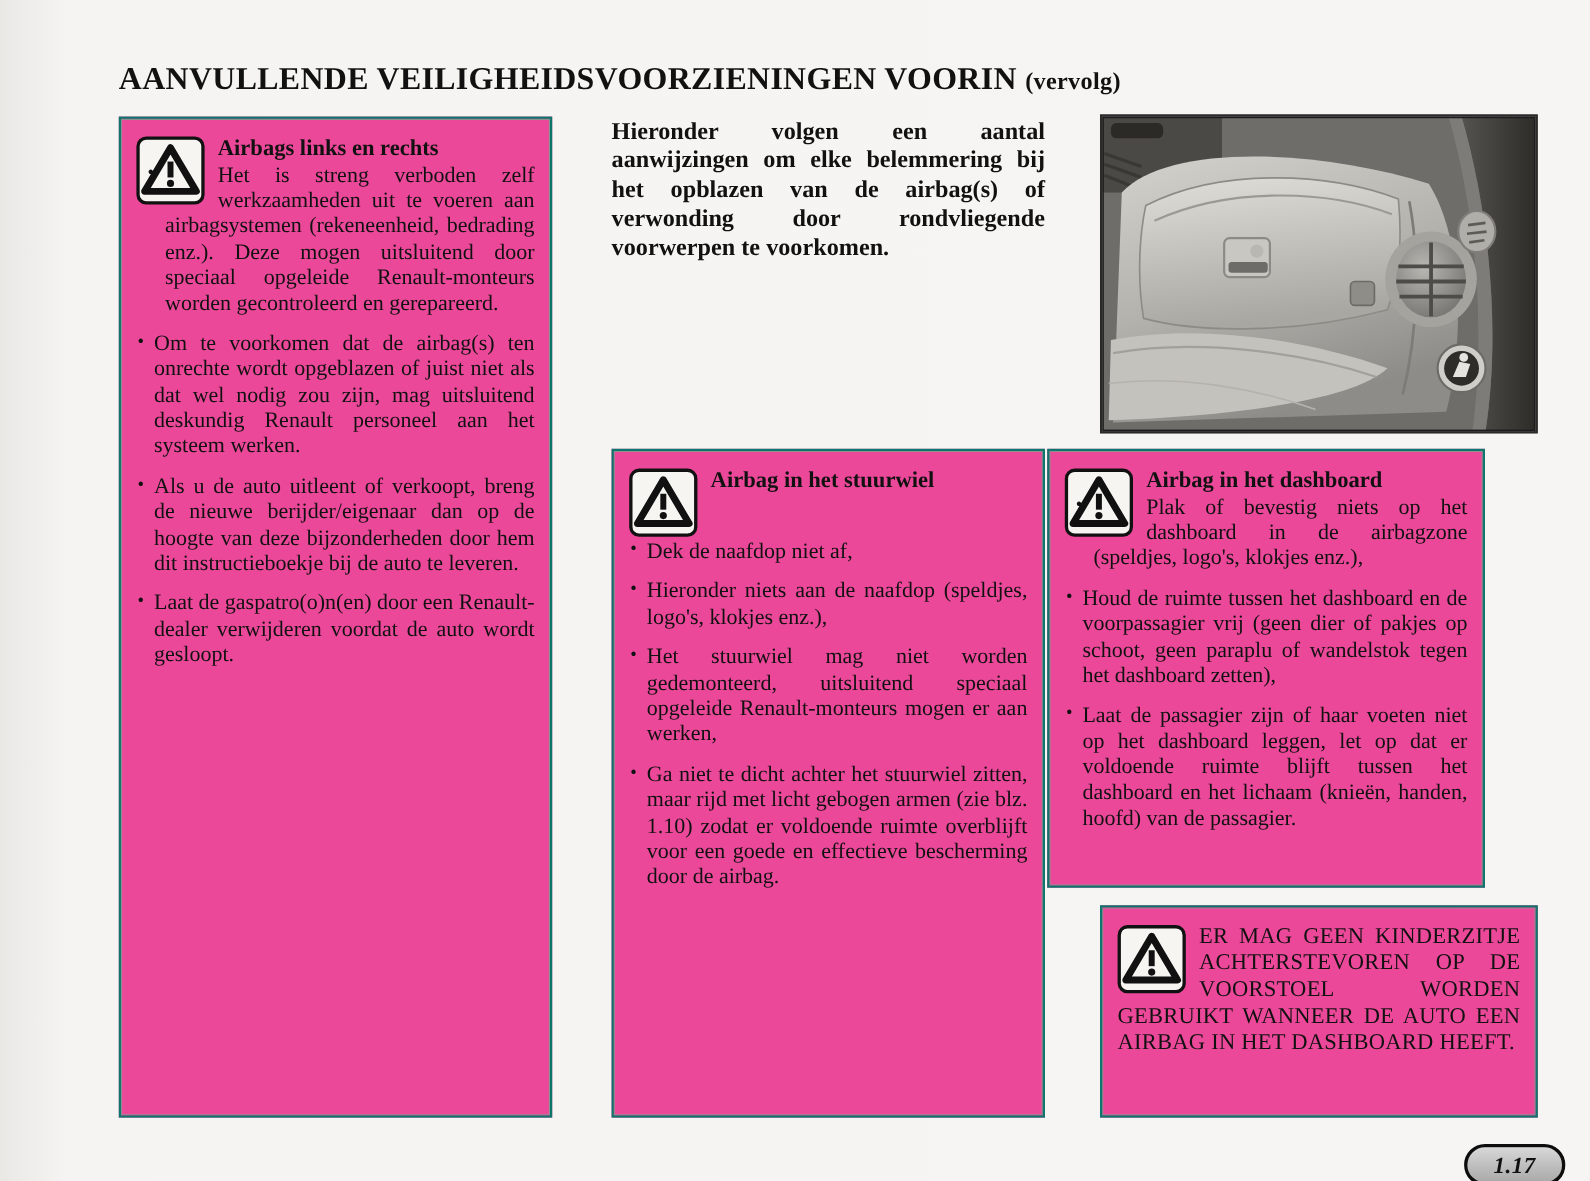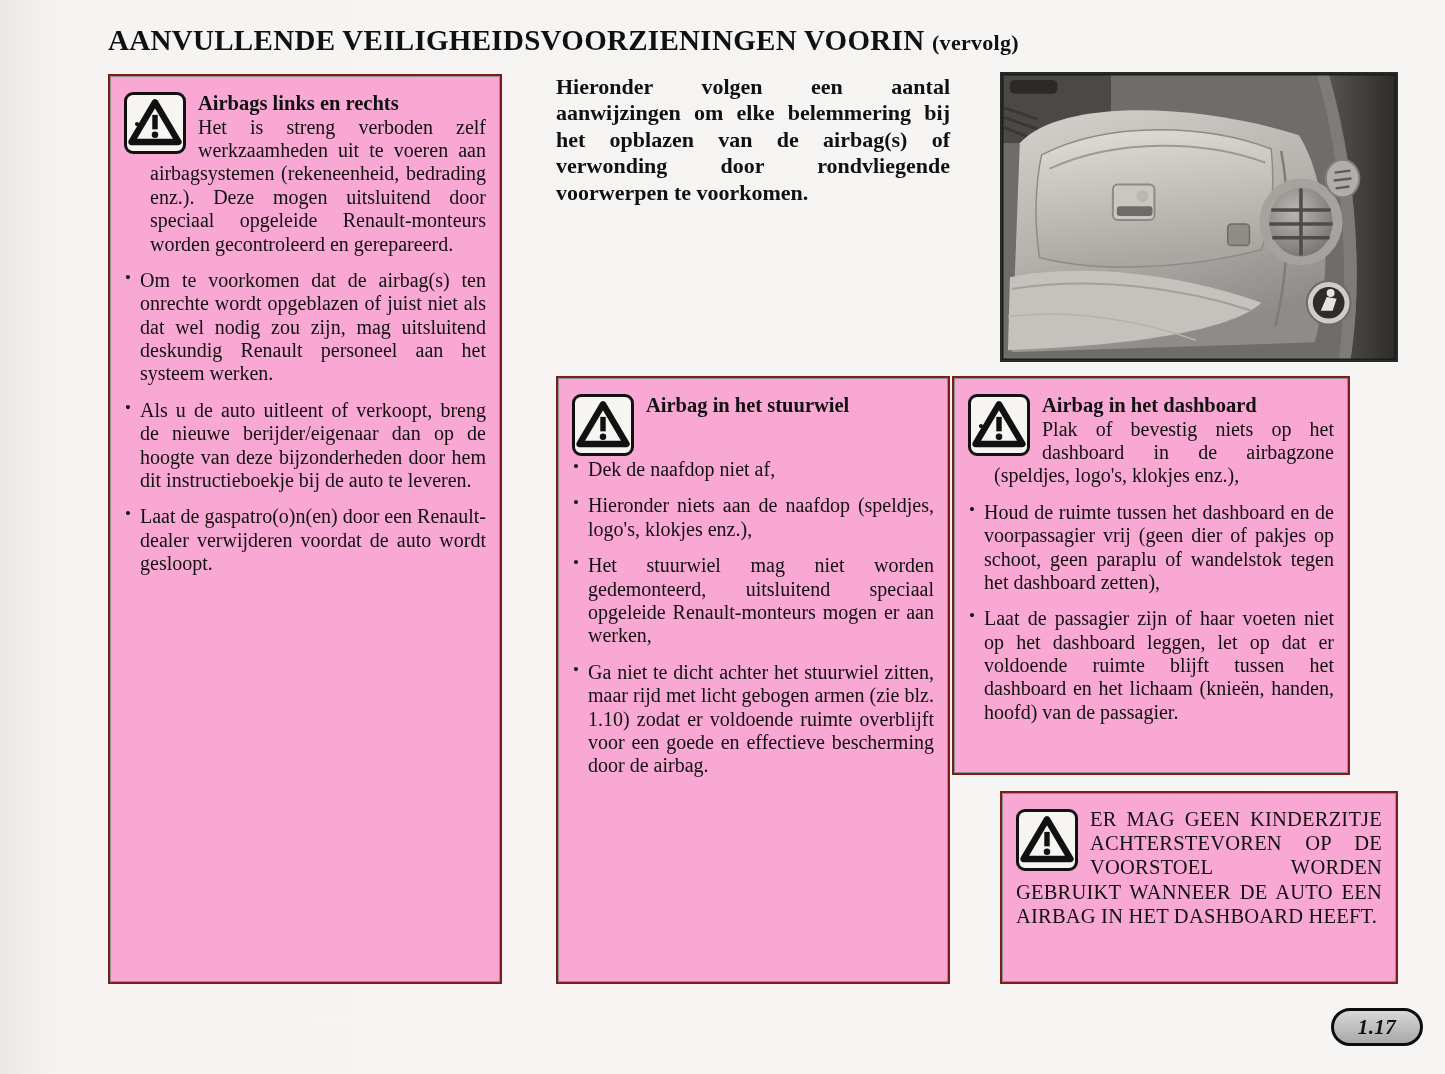--- a/index.html
+++ b/index.html
@@ -25,20 +25,21 @@
     inset: 0;
     background:
       linear-gradient(90deg, #e9e8e5 0px, #f5f4f2 60px, #f6f5f3 100%);
     pointer-events: none;
     z-index: 0;
   }
   #content {
     position: absolute;
     inset: 0;
     z-index: 1;
+    margin-top: 32px;
   }
 
   
   .page-title {
     position: absolute;
     left: 108px;
     top: 24px;
     width: 1000px;
     font-family: "Liberation Serif", serif;
     font-weight: bold;
@@ -47,22 +48,22 @@
     white-space: nowrap;
   }
   .page-title .cont {
     font-size: 22px;
     font-weight: bold;
   }
 
   
   .warn-box {
     position: absolute;
-    background: #f9a8d4;
-    border: 2px solid #7f1d1d;
+    background: #ec4899;
+    border: 2px solid #0f766e;
     box-sizing: border-box;
     box-shadow: inset 0 0 0 1px #8f8f8f;
   }
   .warn-box .inner {
     padding: 14px 14px 10px 14px;
   }
 
   
   .warn-icon {
     float: left;

